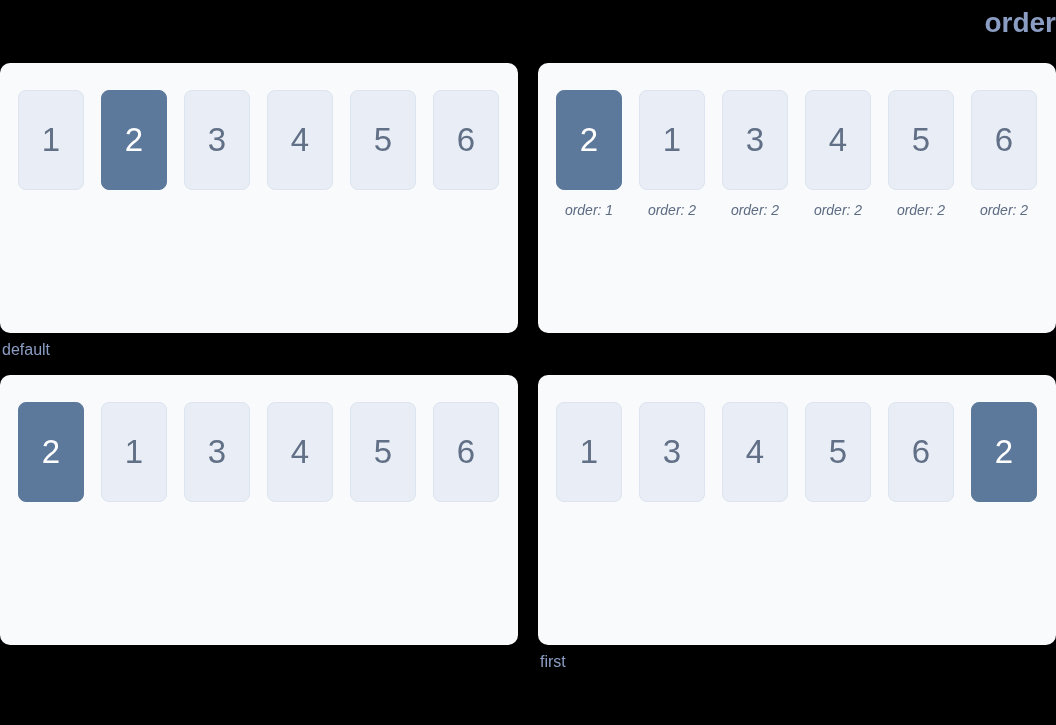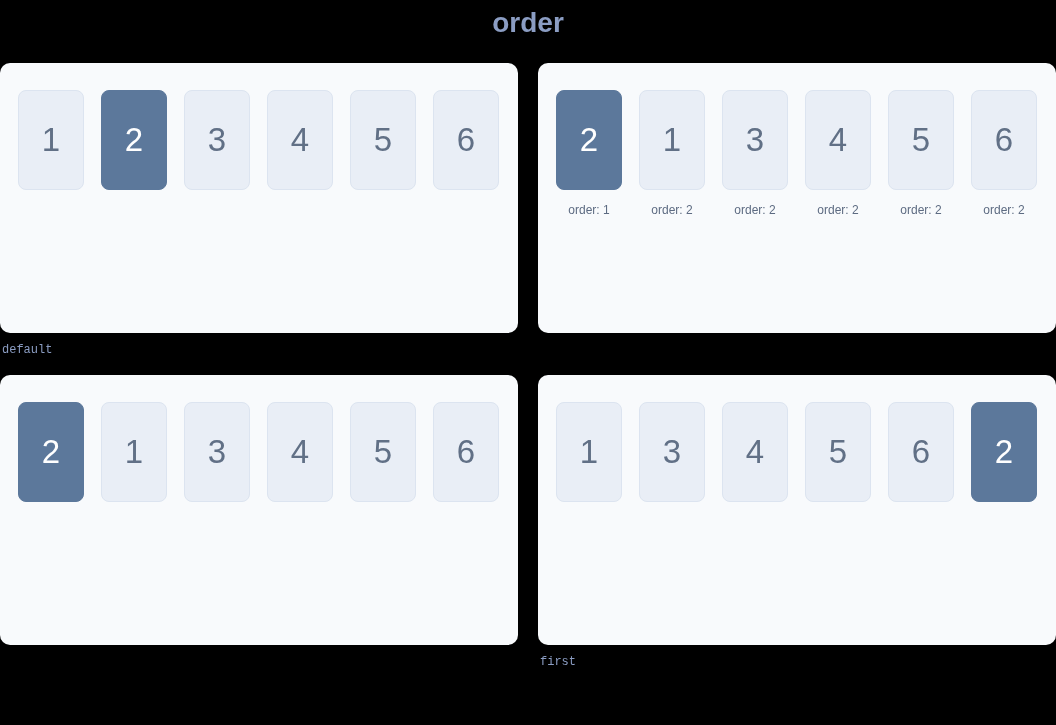--- a/index.html
+++ b/index.html
@@ -8,21 +8,21 @@
     background: var(--background, #000);
     font-family: "Liberation Sans", sans-serif;
   }
   .page {
     width: 1056px; height: 725px;
     background: var(--background, #000);
     overflow: hidden;
     padding-top: 6px;
   }
   .title {
-    text-align: center;
+    text-align: right;
     font-size: 28px;
     font-weight: bold;
     color: var(--accent, #8b9dc3);
     margin-bottom: 23px;
     line-height: 34px;
   }
   .grid {
     display: grid;
     grid-template-columns: 1fr 1fr;
     column-gap: 20px;
@@ -49,30 +49,30 @@
     display: flex; align-items: center; justify-content: center;
     font-size: 33px;
     color: var(--box-text, #617086);
   }
   .box.hl {
     background: var(--highlight-bg, #5c789b);
     border-color: var(--highlight-bg, #5c789b);
     color: var(--highlight-text, #fff);
   }
   .caption {
-    font-size: 12px;
+    font-size: 14px;
     color: var(--caption-text, #5d6b82);
     line-height: 15px;
+    font-style: italic;
   }
   .panel-label {
-    font-size: 12px;
+    font-size: 16px;
     color: var(--accent, #8b9dc3);
     margin: 8px 0 16px 2px;
     line-height: 18px;
-    font-family: Liberation Mono, monospace;
   }
 </style>
 </head>
 <body>
 
 <div class="page">
   <div class="title">order</div>
   <div class="grid" id="grid">
       <div class="cell">
         <div class="card">

